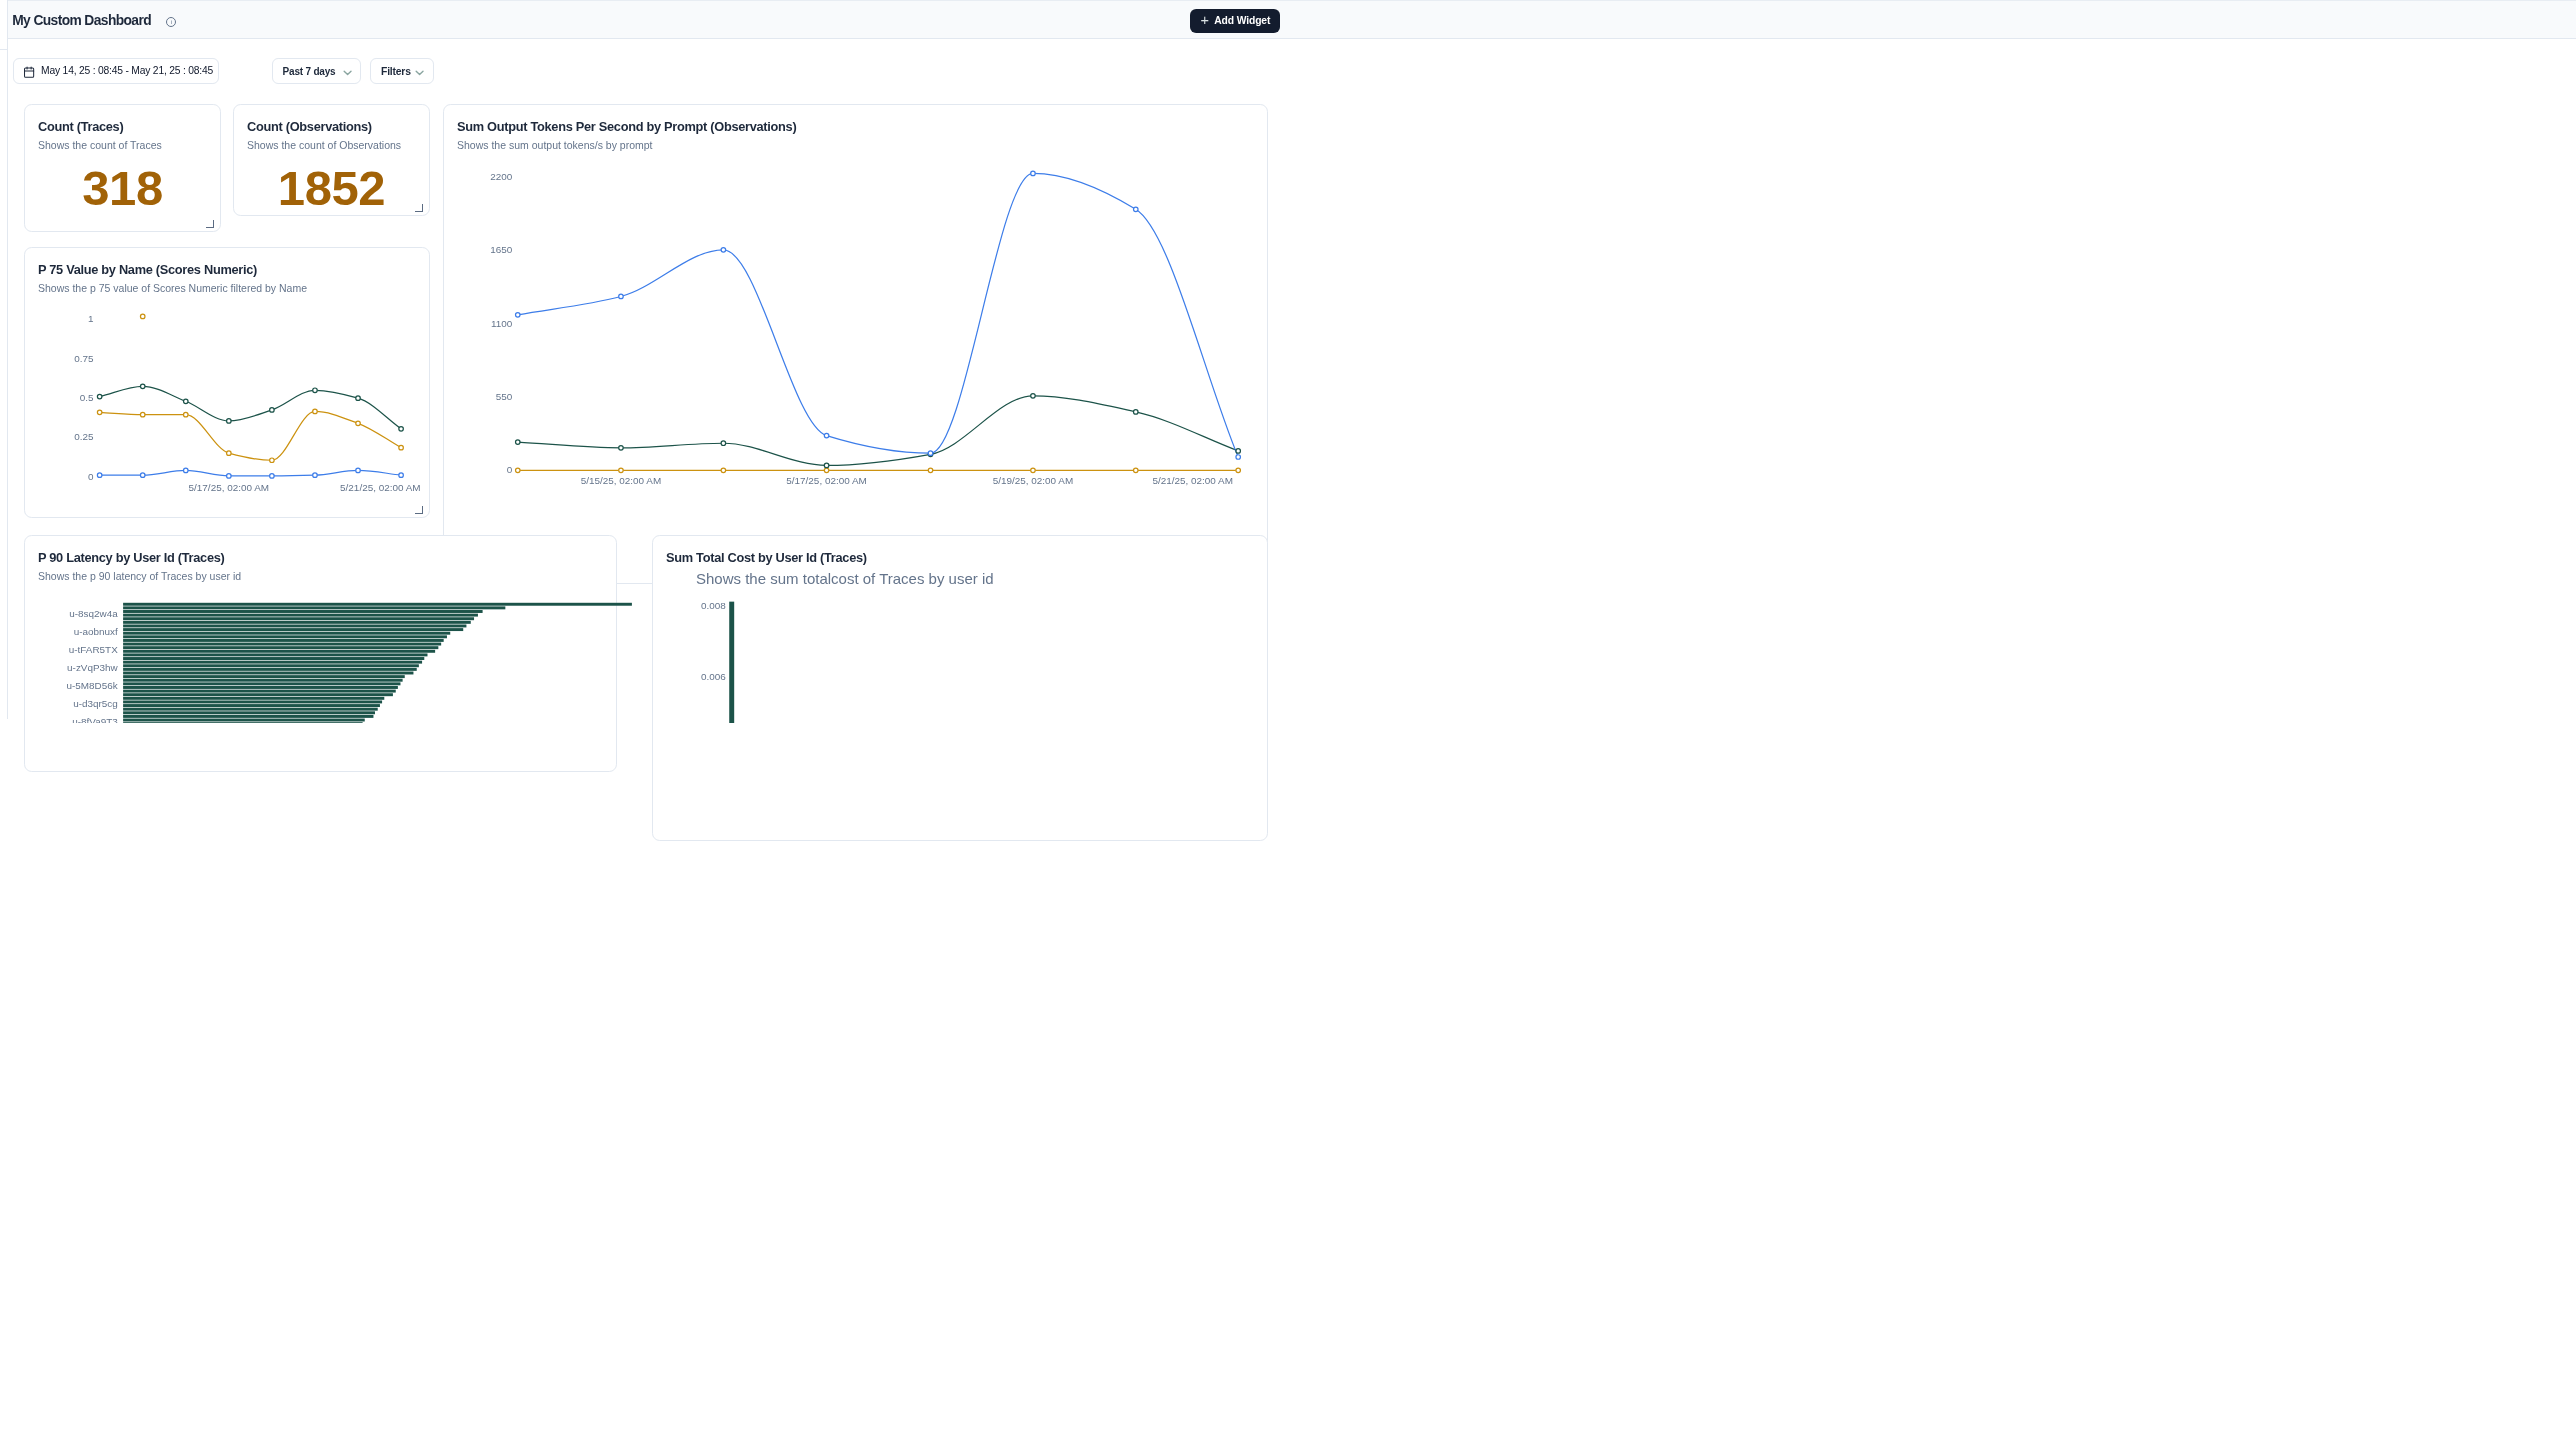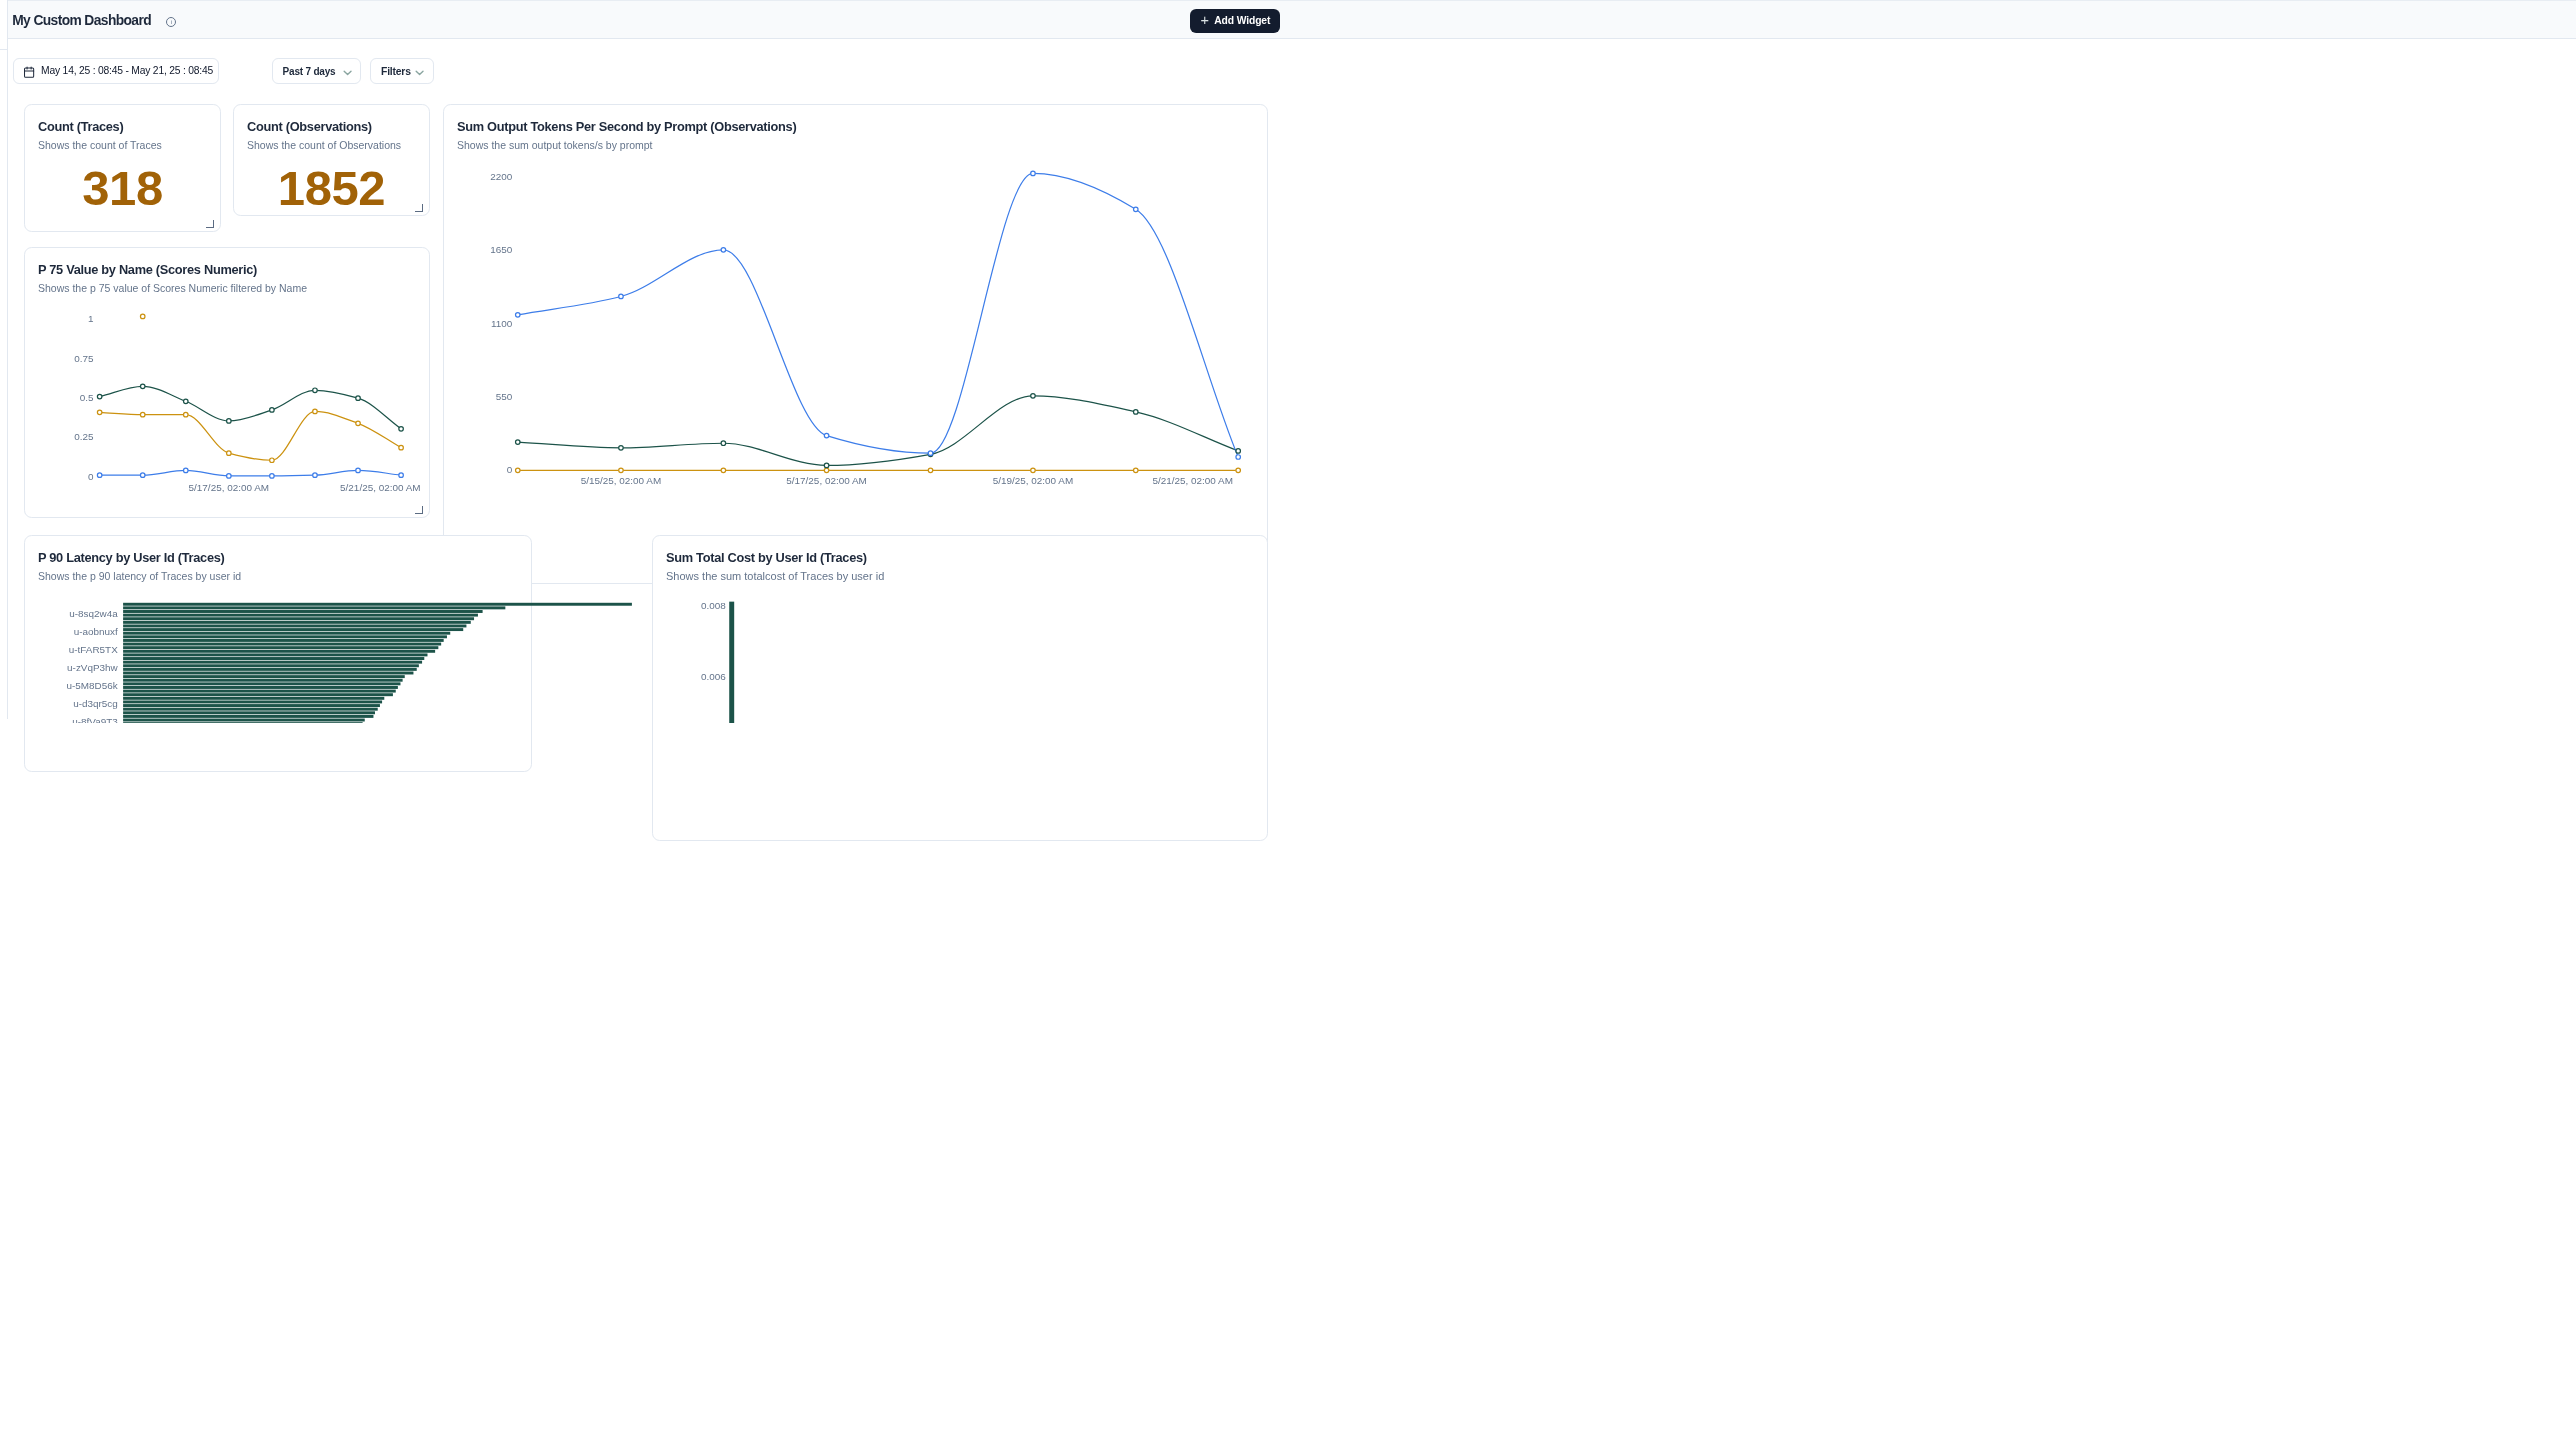--- a/index.html
+++ b/index.html
@@ -161,21 +161,21 @@
       <circle cx="210.1" cy="290.8" r="2.95" fill="#fff" stroke="#3d7de9" stroke-width="1.6"></circle>
       <circle cx="266.4" cy="298.0" r="2.95" fill="#fff" stroke="#3d7de9" stroke-width="1.6"></circle>
       <circle cx="322.7" cy="298.0" r="2.95" fill="#fff" stroke="#3d7de9" stroke-width="1.6"></circle>
       <circle cx="379.0" cy="297.0" r="2.95" fill="#fff" stroke="#3d7de9" stroke-width="1.6"></circle>
       <circle cx="435.3" cy="290.8" r="2.95" fill="#fff" stroke="#3d7de9" stroke-width="1.6"></circle>
       <circle cx="491.6" cy="297.0" r="2.95" fill="#fff" stroke="#3d7de9" stroke-width="1.6"></circle>
     </svg>
   <div class="rsz"></div>
 </div>
 
-<div class="card" style="left:24px; top:535px; width:508px; height:237px;">
+<div class="card" style="left:24px; top:535px; width:593px; height:237px;">
   <h2 id="c5t" style="font-size:12.8px; letter-spacing:-0.3px;">P 90 Latency by User Id (Traces)</h2>
   <div class="sub" id="c5s" style="font-size:10.5px; letter-spacing:0px;">Shows the p 90 latency of Traces by user id</div>
   <svg class="chart" width="616" height="187" viewBox="0 0 805 245">
       <text x="120.5" y="102.0" text-anchor="end" dominant-baseline="central" class="tick">u-8sq2w4a</text>
       <text x="120.5" y="125.4" text-anchor="end" dominant-baseline="central" class="tick">u-aobnuxf</text>
       <text x="120.5" y="148.8" text-anchor="end" dominant-baseline="central" class="tick">u-tFAR5TX</text>
       <text x="120.5" y="172.3" text-anchor="end" dominant-baseline="central" class="tick">u-zVqP3hw</text>
       <text x="120.5" y="195.7" text-anchor="end" dominant-baseline="central" class="tick">u-5M8D56k</text>
       <text x="120.5" y="219.1" text-anchor="end" dominant-baseline="central" class="tick">u-d3qr5cg</text>
       <text x="120.5" y="242.5" text-anchor="end" dominant-baseline="central" class="tick">u-8fVa9T3</text>
@@ -213,20 +213,20 @@
       <rect x="127.5" y="234.44" width="328.0" height="3.85" fill="#1c5349"></rect>
       <rect x="127.5" y="239.18" width="316.6" height="3.85" fill="#1c5349"></rect>
       <rect x="127.5" y="243.92" width="313.8" height="3.85" fill="#1c5349"></rect>
       <rect x="127.5" y="248.66" width="309.6" height="3.85" fill="#1c5349"></rect>
       <rect x="127.5" y="253.40" width="306.0" height="3.85" fill="#1c5349"></rect>
     </svg>
 </div>
 
 <div class="card" style="left:652px; top:535px; width:616px; height:306px;">
   <h2 id="c6t" style="font-size:12.8px; letter-spacing:-0.3px;">Sum Total Cost by User Id (Traces)</h2>
-  <div class="sub" id="c6s" style="font-size:11px; letter-spacing:0px;">Shows the sum totalcost of Traces by user id</div>
+  <div class="sub" id="c6s" style="font-size:15px; letter-spacing:0px;margin-left:30px;">Shows the sum totalcost of Traces by user id</div>
   <svg class="chart" width="615" height="187" viewBox="0 0 803 245">
       <text x="94" y="91.5" text-anchor="end" dominant-baseline="central" class="tick">0.008</text>
       <text x="94" y="184.5" text-anchor="end" dominant-baseline="central" class="tick">0.006</text>
       <rect x="98.5" y="86" width="6.5" height="160" fill="#1c5349"></rect>
     </svg>
 </div>
 
 
 </body></html>

